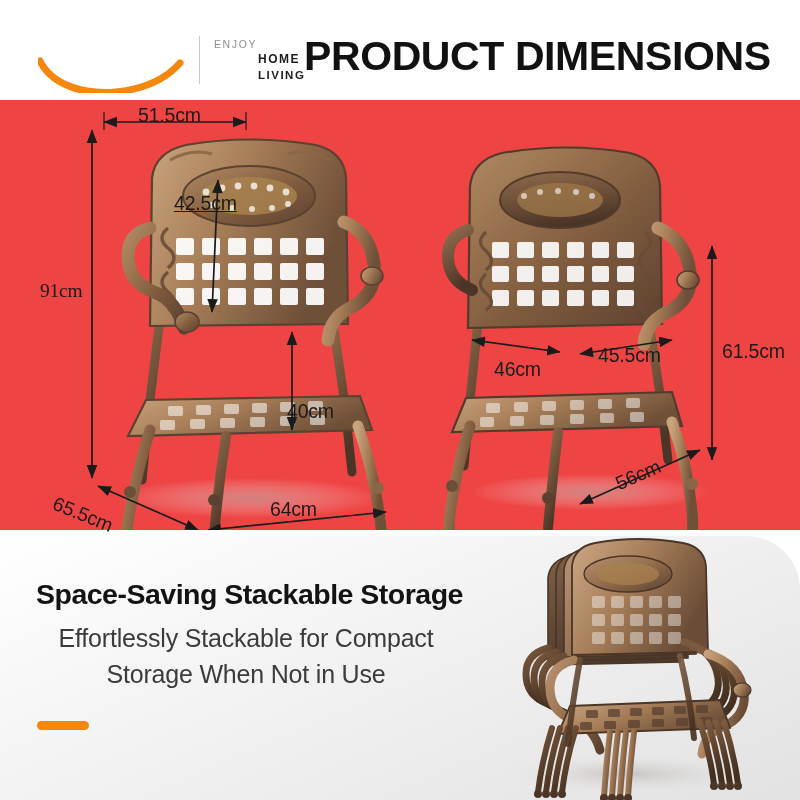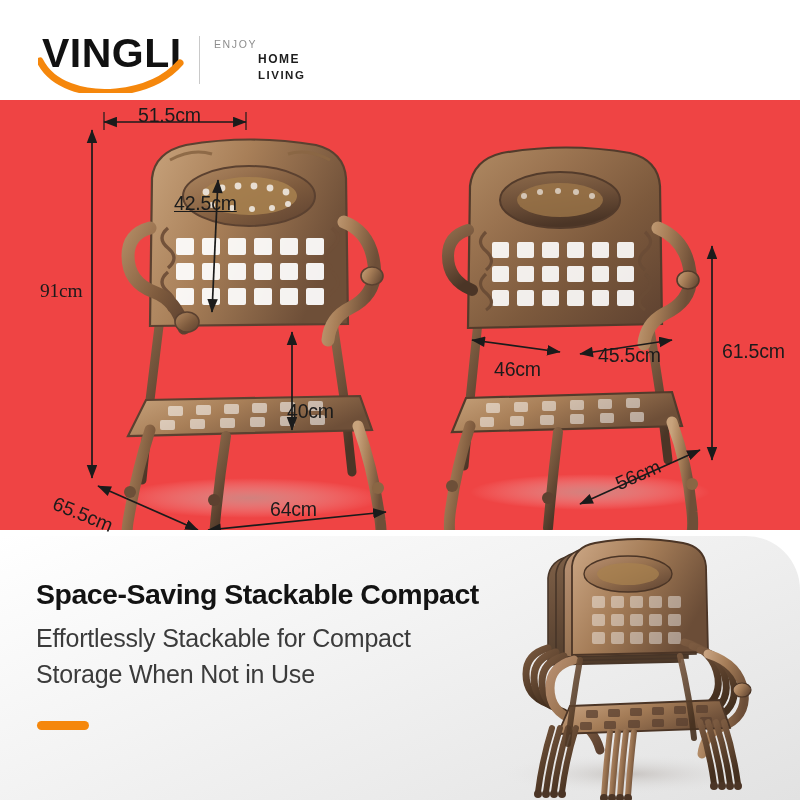--- a/index.html
+++ b/index.html
@@ -53,50 +53,50 @@
     overflow:hidden;
   }
   .b-head{
     position:absolute;left:36px;top:42px;
     font-size:28.5px;font-weight:bold;color:#131313;
     letter-spacing:-0.5px;white-space:nowrap;
   }
   .b-sub{
     position:absolute;left:36px;top:85px;width:420px;
     font-size:25px;color:#3b3b3b;line-height:1.42;
-    letter-spacing:-0.2px;font-weight:normal;
+    letter-spacing:-0.2px;font-weight:normal;text-align:center;
   }
   .accent{
     position:absolute;left:37px;top:185px;
     width:52px;height:9px;border-radius:5px;background:#F5870C;
   }
   .stack-wrap{position:absolute;left:452px;top:-6px;width:348px;height:272px;}
 </style>
 </head>
 <body>
 
 <div id="page">
 
   <div class="header">
 
     <div class="logo-wrap">
-      <div class="logo-word">VINGLI</div>
       <svg class="logo-swoosh" viewBox="0 0 152 38">
         <path d="M2 6 C14 30, 46 40, 78 37 C106 34, 128 24, 142 8" fill="none" stroke="#F5870C" stroke-width="7" stroke-linecap="round"></path>
       </svg>
     </div>
 
     <div class="logo-div"></div>
 
     <div class="tagline">
       <div class="tag-1">ENJOY</div>
       <div class="tag-2">HOME</div>
       <div class="tag-3">LIVING</div>
     </div>
 
+    <div class="page-title">PRODUCT DIMENSIONS</div>
   </div>
 
   <div class="dim-area">
 
     <svg class="dimsvg" viewBox="0 0 800 430">
       <defs>
         <marker id="ah" markerWidth="9" markerHeight="9" refX="7.6" refY="3.1" orient="auto">
           <path d="M0,0 L8,3.1 L0,6.2 z" fill="#1b1b1b"></path>
         </marker>
         <marker id="ahs" markerWidth="9" markerHeight="9" refX="0.4" refY="3.1" orient="auto">
@@ -320,21 +320,21 @@
     <div class="dimlabel" style="left:270px;top:398px;">64cm</div>
 
     <div class="dimlabel" style="left:494px;top:258px;">46cm</div>
     <div class="dimlabel" style="left:598px;top:244px;">45.5cm</div>
     <div class="dimlabel" style="left:722px;top:240px;">61.5cm</div>
     <div class="dimlabel" style="left:612px;top:374px;transform:rotate(-24deg);transform-origin:left top;">56cm</div>
   </div>
 
   <div class="bottom">
 
-    <div class="b-head">Space-Saving Stackable Compact</div>
+    <div class="b-head">Space-Saving Stackable Storage</div>
     <div class="b-sub">Effortlessly Stackable for Compact Storage When Not in Use</div>
     <div class="accent"></div>
 
     <div class="stack-wrap">
       <svg viewBox="0 0 348 272" width="348" height="272">
         <defs>
           <linearGradient id="sm" x1="0" y1="0" x2="1" y2="1">
             <stop offset="0%" stop-color="#b99071"></stop>
             <stop offset="45%" stop-color="#97714f"></stop>
             <stop offset="100%" stop-color="#5c4130"></stop>

